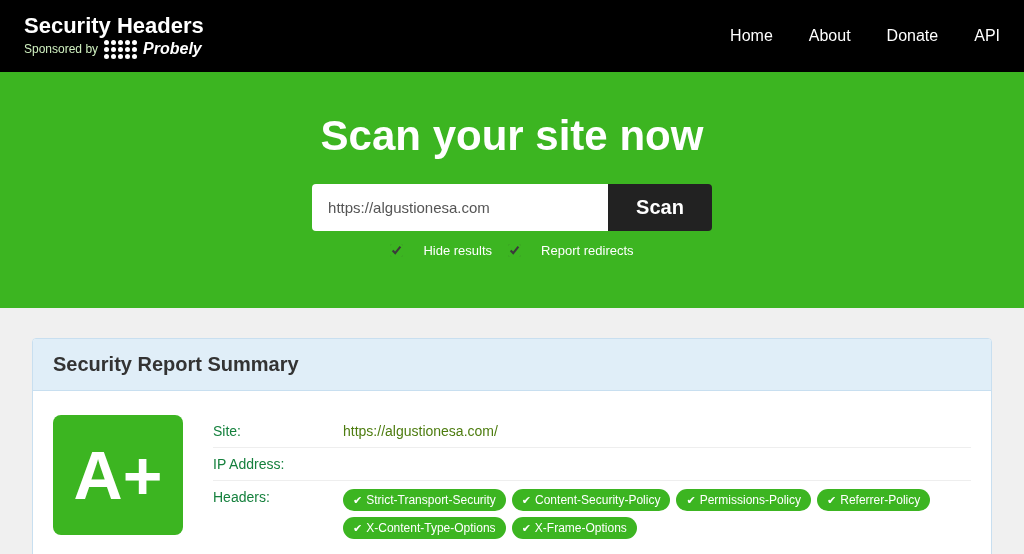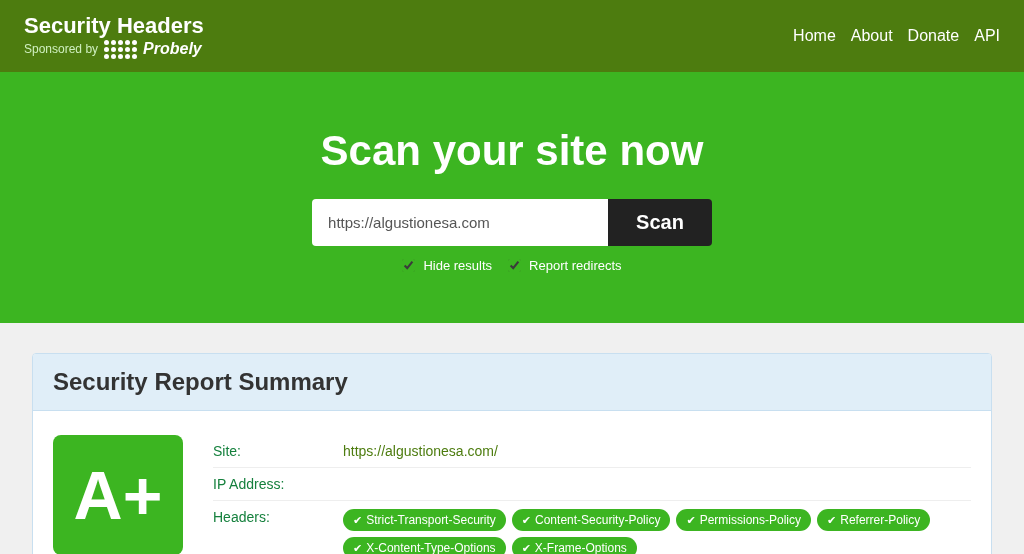--- a/index.html
+++ b/index.html
@@ -1,20 +1,20 @@
 <!DOCTYPE html>
 <html><head>
   <meta charset="utf-8">
   <style>
     * { margin: 0; padding: 0; box-sizing: border-box; }
     body { font-family: Arial, Helvetica, sans-serif; background: #f0f0f0; color: #333; font-size: 14px; }
 
     
     nav {
-      background: #4d7c0f;
+      background: #000000;
       display: flex;
       align-items: center;
       justify-content: space-between;
       padding: 0 24px;
       height: 72px;
     }
     .nav-left {}
     .nav-title {
       color: #fff;
       font-size: 22px;
@@ -42,34 +42,34 @@
       display: block;
     }
     .probely-name {
       color: #fff;
       font-size: 16px;
       font-weight: bold;
       font-style: italic;
     }
     .nav-right {
       display: flex;
-      gap: 15px;
+      gap: 36px;
       margin-left: 48px;
     }
     .nav-link {
       color: #fff;
       text-decoration: none;
       font-size: 16px;
       font-weight: 500;
     }
 
     
     .hero {
       background: #3cb521;
-      padding: 55px 20px 50px;
+      padding: 40px 20px 50px;
       text-align: center;
     }
     .hero-title {
       color: #fff;
       font-size: 42px;
       font-weight: bold;
       margin-bottom: 24px;
     }
     .search-row {
       display: flex;
@@ -100,21 +100,21 @@
       color: #fff;
       font-size: 13px;
       display: flex;
       justify-content: center;
       align-items: center;
       gap: 16px;
     }
     .options-row label {
       display: flex;
       align-items: center;
-      gap: 8px;
+      gap: 20px;
       cursor: pointer;
     }
     .options-row input[type="checkbox"] {
       accent-color: #3cb521;
     }
 
     
     .main-content {
       background: #f0f0f0;
       padding: 30px 20px;
@@ -131,21 +131,21 @@
       width: 960px;
       max-width: 100%;
       overflow: hidden;
     }
     .report-header {
       background: #e0eef8;
       padding: 14px 20px;
       border-bottom: 1px solid #c8dff0;
     }
     .report-header-title {
-      font-size: 24px;
+      font-size: 20px;
       font-weight: bold;
       color: #333;
     }
     .report-body {
       display: flex;
       padding: 24px 20px;
       gap: 30px;
       align-items: flex-start;
     }
     .grade-box {

